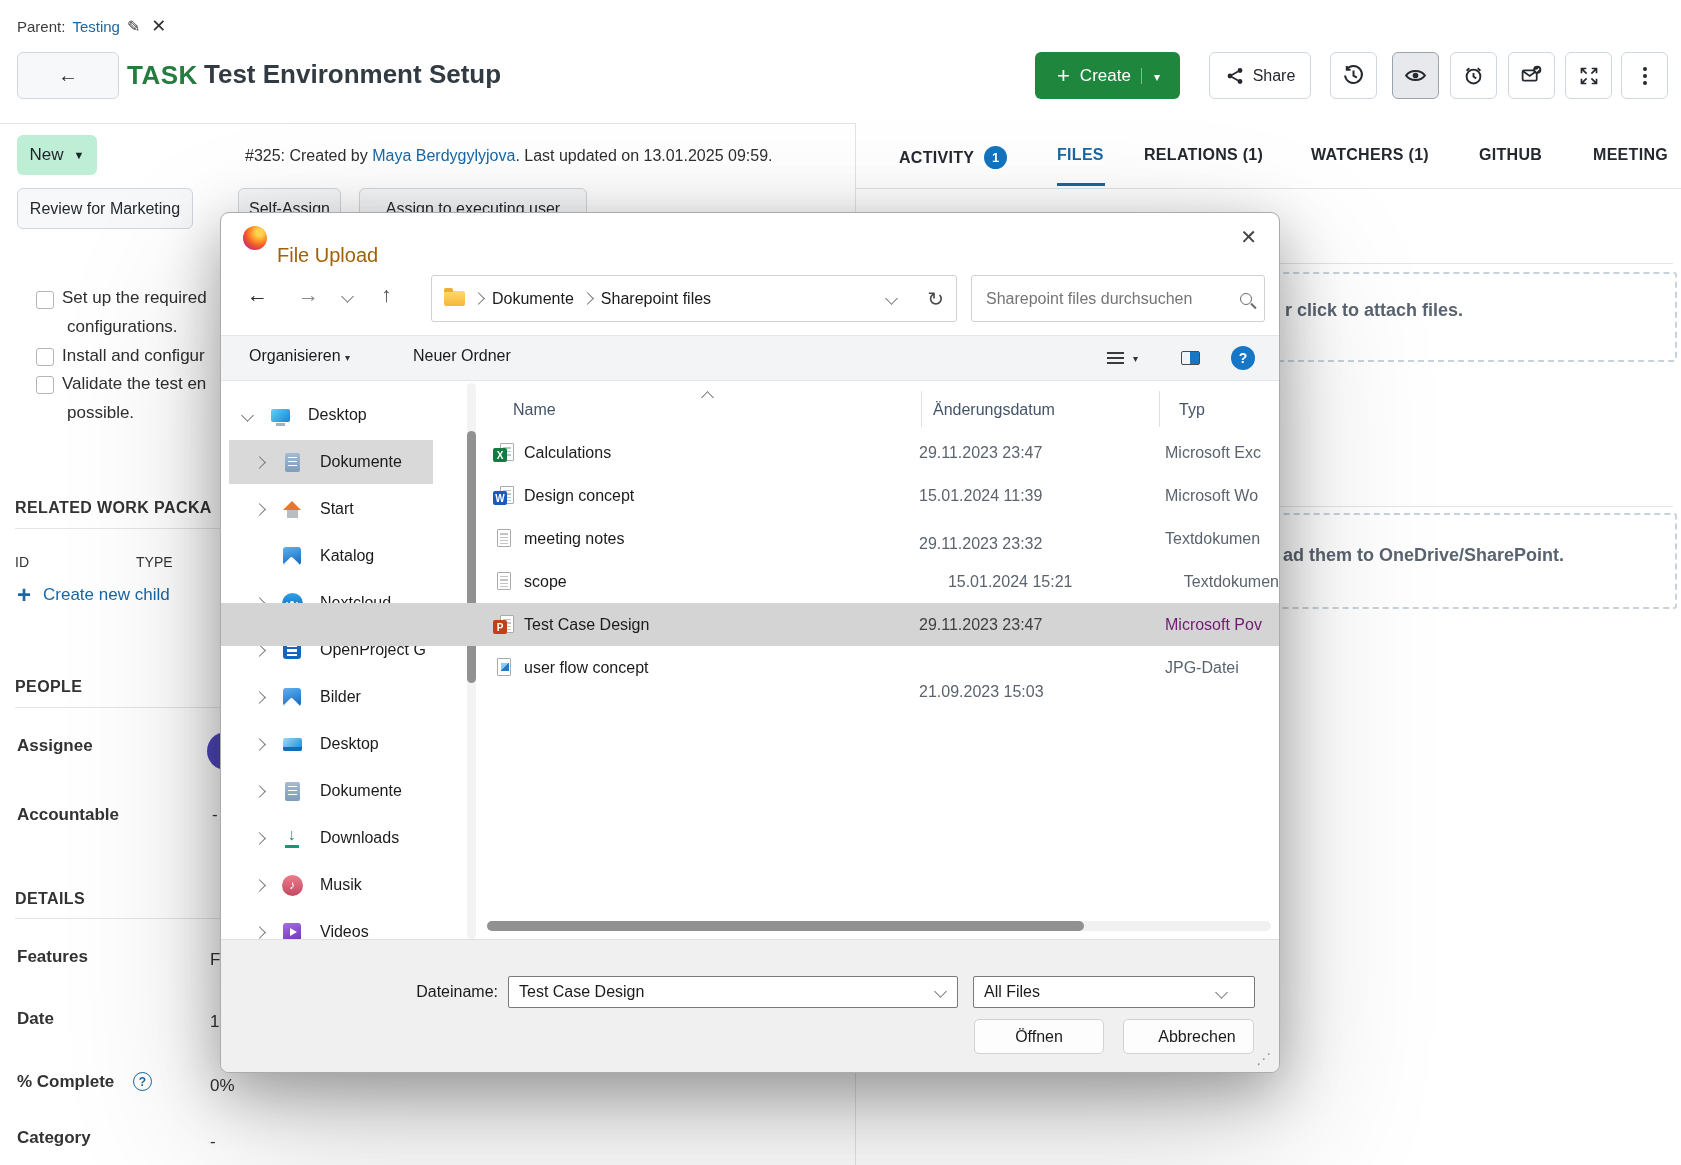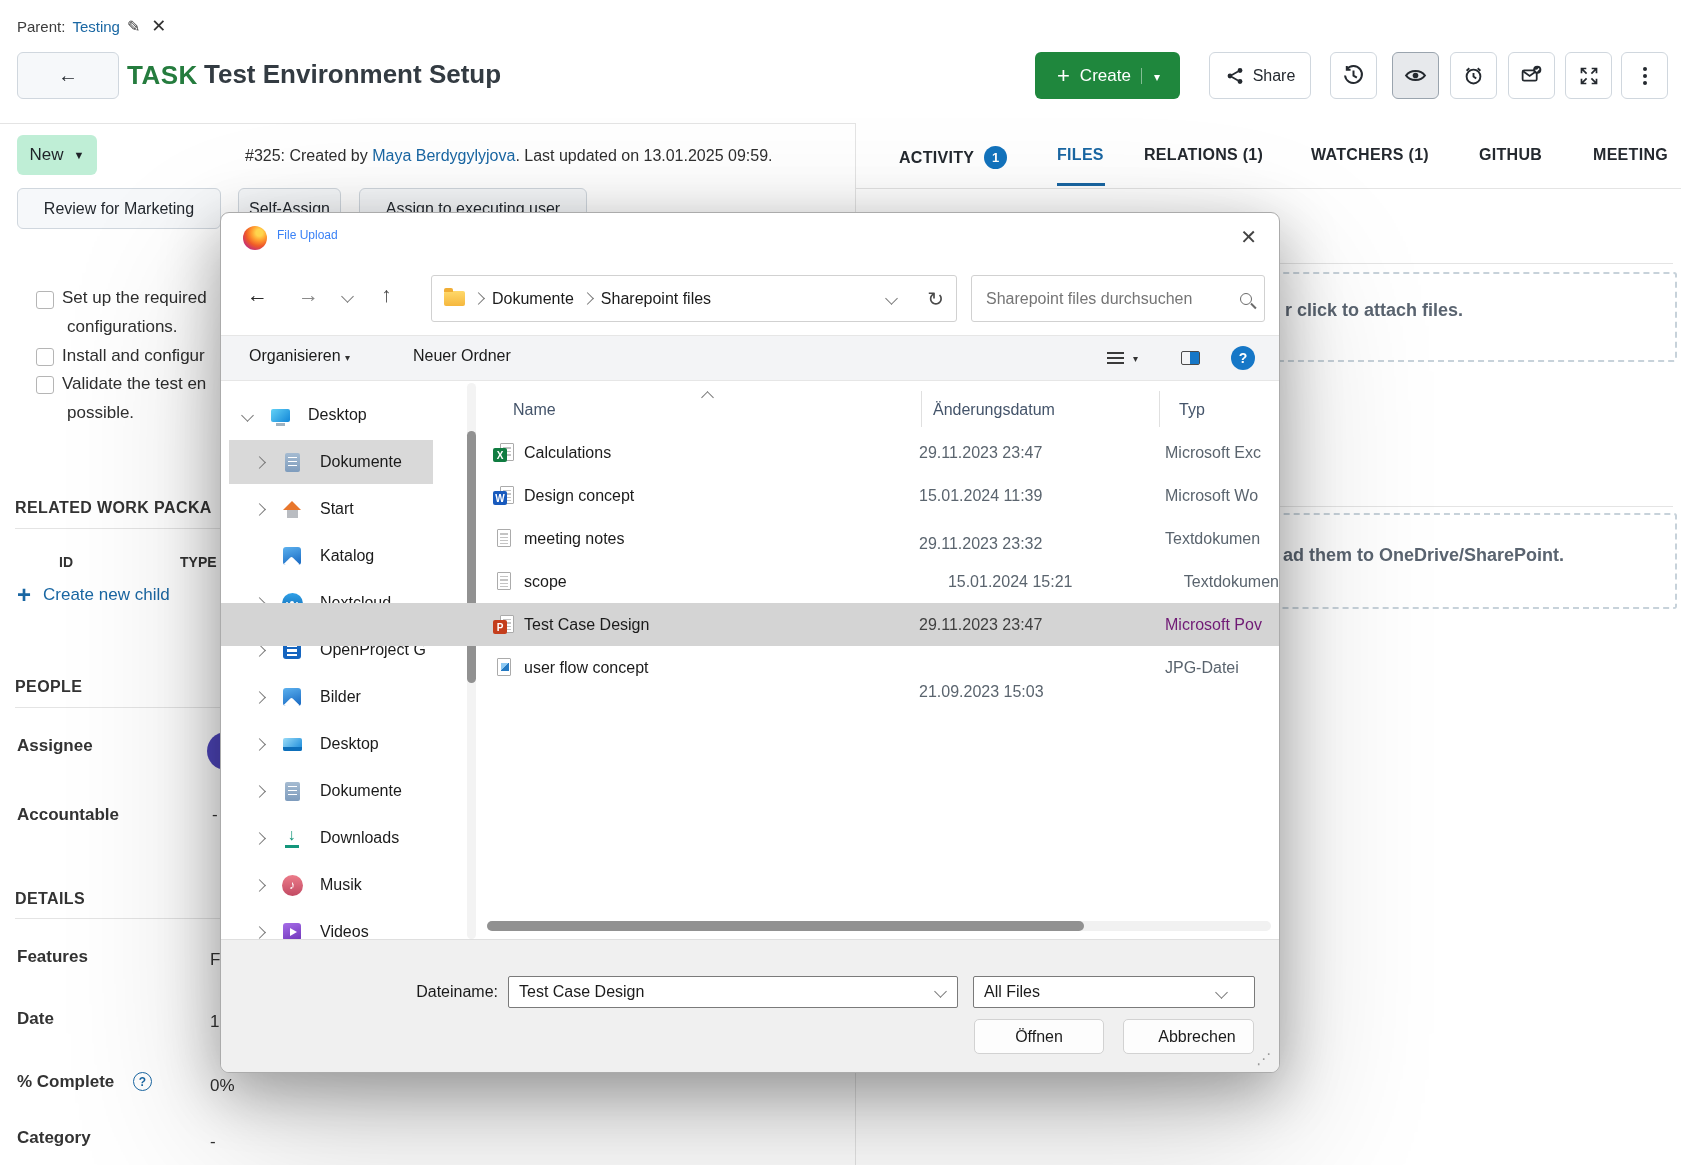--- a/index.html
+++ b/index.html
@@ -22,21 +22,21 @@
   .chip-caret{font-size:11px;}
   .meta{font-size:16px;color:#2f2f2f;}
   .tab{font-size:16px;font-weight:bold;color:#24292f;letter-spacing:.3px;cursor:pointer;}
   .tab.active{color:#1a67a3;}
   .badge{min-width:23px;height:23px;border-radius:12px;background:#1373bd;color:#fff;font-size:13px;font-weight:bold;display:inline-flex;align-items:center;justify-content:center;}
   .checkbox{width:18px;height:18px;border:1.5px solid #b5b5b5;border-radius:3px;background:#fff;box-sizing:border-box;cursor:pointer;}
   .body-text{font-size:17px;color:#2f2f2f;}
   .section-h{font-size:16px;font-weight:bold;color:#333;letter-spacing:.4px;}
   .attr-label{font-size:17px;font-weight:bold;color:#333;}
   .attr-value{font-size:17px;color:#333;}
-  .col-h{font-size:14px;font-weight:bold;color:#333;margin-left:44px;}
+  .col-h{font-size:14px;font-weight:normal;color:#333;}
   .qicon{width:19px;height:19px;border-radius:50%;border:1.5px solid #1a67a3;color:#1a67a3;font-size:12px;font-weight:bold;display:inline-flex;align-items:center;justify-content:center;box-sizing:border-box;}
   .avatar{width:38px;height:38px;border-radius:50%;background:#4f46bd;}
   .dropzone{border:2px dashed #c7d2da;border-radius:3px;}
   .hint-text{font-size:18px;font-weight:bold;color:#5a6470;}
   
   .chv{display:inline-block;width:9px;height:9px;border-right:1.7px solid #555;border-bottom:1.7px solid #555;box-sizing:border-box;}
   .chv.down{transform:rotate(45deg);}
   .chv.right{transform:rotate(-45deg);}
   .chv.up{transform:rotate(-135deg);}
   .chv.thin{border-width:1.3px;border-color:#777;}
@@ -178,21 +178,21 @@
   <div class="abs hairline" style="left:855px;top:123px;width:1px;height:1042px;"></div>
 
   <div class="abs status-chip" style="left:17px;top:135px;width:80px;height:40px;">
     <span>New</span>
     <span class="chip-caret">▼</span>
   </div>
   <div class="abs meta nw" style="left:245px;top:147px;">
     <span>#325: Created by </span><span class="link">Maya Berdygylyjova</span><span>. Last updated on 13.01.2025 09:59.</span>
   </div>
 
-  <button class="abs op-btn soft" style="left:17px;top:188px;width:204px;height:41px;">
+  <button class="abs op-btn soft" style="left:17px;top:188px;width:176px;height:41px;">
       <span>Review for Marketing</span>
     </button>
   <button class="abs op-btn soft" style="left:238px;top:188px;width:103px;height:41px;">
       <span>Self-Assign</span>
     </button>
   <button class="abs op-btn soft" style="left:359px;top:188px;width:228px;height:41px;">
       <span>Assign to executing user</span>
     </button>
 
   <div class="abs checkbox" style="left:36px;top:291px;"></div>
@@ -248,21 +248,21 @@
   <div class="abs dropzone" style="left:900px;top:272px;width:773px;height:86px;"></div>
   <span class="abs hint-text nw" style="left:1285px;top:300px;">r click to attach files.</span>
   <div class="abs hairline" style="left:880px;top:506px;width:793px;height:1px;"></div>
   <div class="abs dropzone" style="left:900px;top:513px;width:773px;height:92px;"></div>
   <span class="abs hint-text nw" style="left:1283px;top:545px;">ad them to OneDrive/SharePoint.</span>
 
   <div class="abs dialog" style="left:220px;top:212px;width:1060px;height:861px;">
 
     <div class="abs" style="left:0;top:0;right:0;height:49px;">
       <span class="abs ff-icon" style="left:22px;top:13px;"></span>
-      <span class="abs nw" style="left:56px;top:15px;font-size:12px;color:#3b82f6;">File Upload</span>
+      <span class="abs nw" style="left:56px;top:31px;font-size:20px;color:#a16207;">File Upload</span>
       <span class="abs" style="right:22px;top:12px;font-size:20px;color:#444;cursor:pointer;">✕</span>
     </div>
 
     <span class="abs navglyph" style="left:26px;top:70px;color:#2b2b2b;">←</span>
     <span class="abs navglyph" style="left:77px;top:70px;color:#8a8a8a;">→</span>
     <span class="abs chv down thin" style="left:122px;top:79px;"></span>
     <span class="abs navglyph" style="left:160px;top:70px;">↑</span>
 
     <div class="abs field" style="left:210px;top:62px;width:526px;height:47px;padding:0 12px;gap:9px;">
       <span class="folder"></span>

